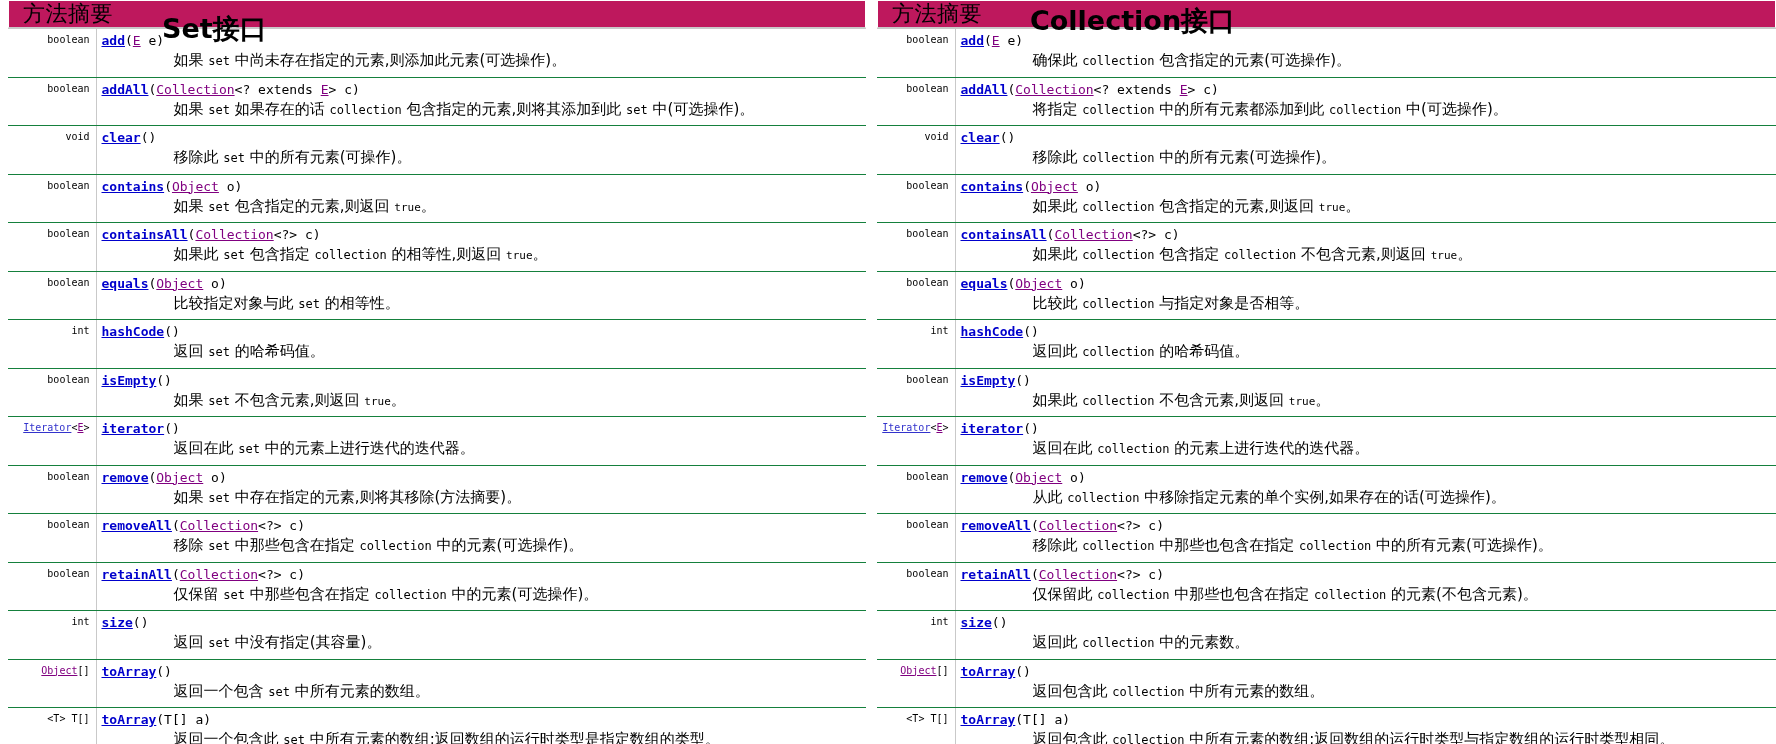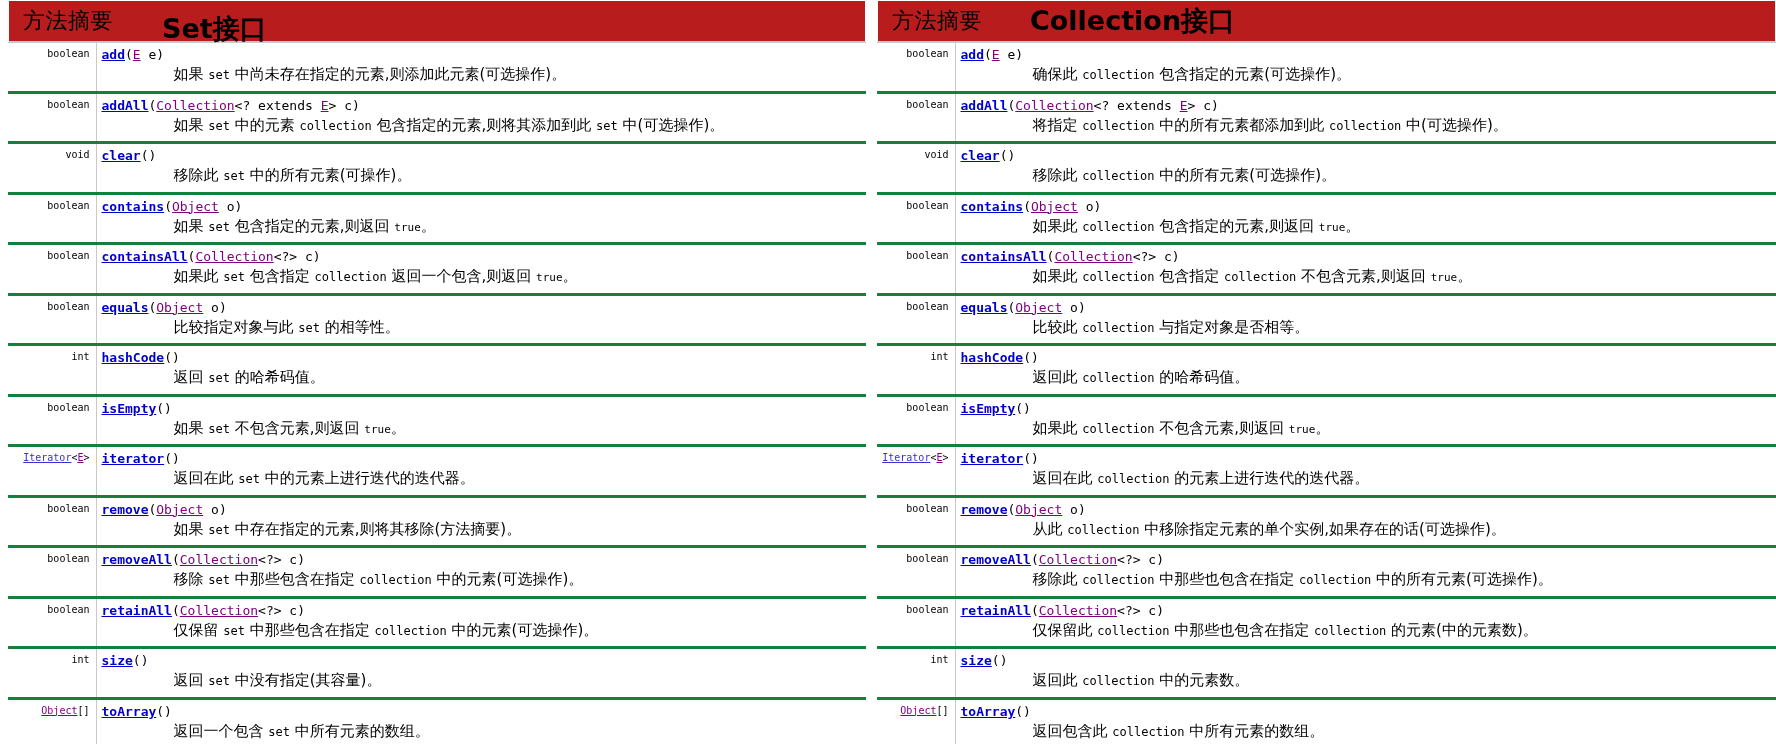--- a/index.html
+++ b/index.html
@@ -15,24 +15,24 @@
     width: 1776px;
     height: 744px;
   }
 
   .panel { position: absolute; top: 0; }
   .panel-left  { left: 8px;   width: 858px; }
   .panel-right { left: 877px; width: 899px; }
 
   
   .summary-header {
-    background: #b91c1c;
+    background: #be185d;
     border: 1px solid #ffffff;
     border-bottom: 1px solid #c9c9c9;
-    height: 42px;
+    height: 28px;
     display: flex;
     align-items: center;
     position: relative;
     overflow: visible;
   }
   .summary-header-title {
     font-family: "Liberation Serif", "DejaVu Serif", serif;
     font-size: 22px;
     color: #000000;
     padding-left: 14px;
@@ -53,21 +53,21 @@
 
   
   .method-table {
     width: 100%;
     border-collapse: collapse;
     table-layout: fixed;
   }
   .method-table tr { }
   .method-table td {
     border-top: 1px solid #c9c9c9;
-    border-bottom: 3px solid #15803d;
+    border-bottom: 1px solid #15803d;
     vertical-align: top;
     padding: 0;
     background: #ffffff;
   }
   .col-type {
     width: 88px;
     text-align: right;
     padding: 5px 6px 5px 0 !important;
     border-right: 1px solid #c9c9c9;
     font-family: "DejaVu Sans Mono", "Liberation Mono", monospace;
@@ -136,42 +136,42 @@
             <td class="col-type"><span class="plain">boolean</span></td>
             <td class="col-desc">
               <div class="sig"><a class="lnk-blue">add</a><span class="plain">(</span><a class="lnk-purple">E</a><span class="plain"> e)</span></div>
               <div class="desc"><span class="plain">如果 </span><span class="mono">set</span><span class="plain"> 中尚未存在指定的元素,则添加此元素(可选操作)。</span></div>
             </td>
           </tr>
           <tr>
             <td class="col-type"><span class="plain">boolean</span></td>
             <td class="col-desc">
               <div class="sig"><a class="lnk-blue">addAll</a><span class="plain">(</span><a class="lnk-purple">Collection</a><span class="plain">&lt;? extends </span><a class="lnk-purple">E</a><span class="plain">&gt; c)</span></div>
-              <div class="desc"><span class="plain">如果 </span><span class="mono">set</span><span class="plain"> 中的元素 </span><span class="mono">collection</span><span class="plain"> 包含指定的元素,则将其添加到此 </span><span class="mono">set</span><span class="plain"> 中(可选操作)。</span></div>
+              <div class="desc"><span class="plain">如果 </span><span class="mono">set</span><span class="plain"> 如果存在的话 </span><span class="mono">collection</span><span class="plain"> 包含指定的元素,则将其添加到此 </span><span class="mono">set</span><span class="plain"> 中(可选操作)。</span></div>
             </td>
           </tr>
           <tr>
             <td class="col-type"><span class="plain">void</span></td>
             <td class="col-desc">
               <div class="sig"><a class="lnk-blue">clear</a><span class="plain">()</span></div>
               <div class="desc"><span class="plain">移除此 </span><span class="mono">set</span><span class="plain"> 中的所有元素(可操作)。</span></div>
             </td>
           </tr>
           <tr>
             <td class="col-type"><span class="plain">boolean</span></td>
             <td class="col-desc">
               <div class="sig"><a class="lnk-blue">contains</a><span class="plain">(</span><a class="lnk-purple">Object</a><span class="plain"> o)</span></div>
               <div class="desc"><span class="plain">如果 </span><span class="mono">set</span><span class="plain"> 包含指定的元素,则返回 </span><span class="mono-sm">true</span><span class="plain">。</span></div>
             </td>
           </tr>
           <tr>
             <td class="col-type"><span class="plain">boolean</span></td>
             <td class="col-desc">
               <div class="sig"><a class="lnk-blue">containsAll</a><span class="plain">(</span><a class="lnk-purple">Collection</a><span class="plain">&lt;?&gt; c)</span></div>
-              <div class="desc"><span class="plain">如果此 </span><span class="mono">set</span><span class="plain"> 包含指定 </span><span class="mono">collection</span><span class="plain"> 返回一个包含,则返回 </span><span class="mono-sm">true</span><span class="plain">。</span></div>
+              <div class="desc"><span class="plain">如果此 </span><span class="mono">set</span><span class="plain"> 包含指定 </span><span class="mono">collection</span><span class="plain"> 的相等性,则返回 </span><span class="mono-sm">true</span><span class="plain">。</span></div>
             </td>
           </tr>
           <tr>
             <td class="col-type"><span class="plain">boolean</span></td>
             <td class="col-desc">
               <div class="sig"><a class="lnk-blue">equals</a><span class="plain">(</span><a class="lnk-purple">Object</a><span class="plain"> o)</span></div>
               <div class="desc"><span class="plain">比较指定对象与此 </span><span class="mono">set</span><span class="plain"> 的相等性。</span></div>
             </td>
           </tr>
           <tr>
@@ -322,21 +322,21 @@
             <td class="col-type"><span class="plain">boolean</span></td>
             <td class="col-desc">
               <div class="sig"><a class="lnk-blue">removeAll</a><span class="plain">(</span><a class="lnk-purple">Collection</a><span class="plain">&lt;?&gt; c)</span></div>
               <div class="desc"><span class="plain">移除此 </span><span class="mono">collection</span><span class="plain"> 中那些也包含在指定 </span><span class="mono">collection</span><span class="plain"> 中的所有元素(可选操作)。</span></div>
             </td>
           </tr>
           <tr>
             <td class="col-type"><span class="plain">boolean</span></td>
             <td class="col-desc">
               <div class="sig"><a class="lnk-blue">retainAll</a><span class="plain">(</span><a class="lnk-purple">Collection</a><span class="plain">&lt;?&gt; c)</span></div>
-              <div class="desc"><span class="plain">仅保留此 </span><span class="mono">collection</span><span class="plain"> 中那些也包含在指定 </span><span class="mono">collection</span><span class="plain"> 的元素(中的元素数)。</span></div>
+              <div class="desc"><span class="plain">仅保留此 </span><span class="mono">collection</span><span class="plain"> 中那些也包含在指定 </span><span class="mono">collection</span><span class="plain"> 的元素(不包含元素)。</span></div>
             </td>
           </tr>
           <tr>
             <td class="col-type"><span class="plain">int</span></td>
             <td class="col-desc">
               <div class="sig"><a class="lnk-blue">size</a><span class="plain">()</span></div>
               <div class="desc"><span class="plain">返回此 </span><span class="mono">collection</span><span class="plain"> 中的元素数。</span></div>
             </td>
           </tr>
           <tr>

